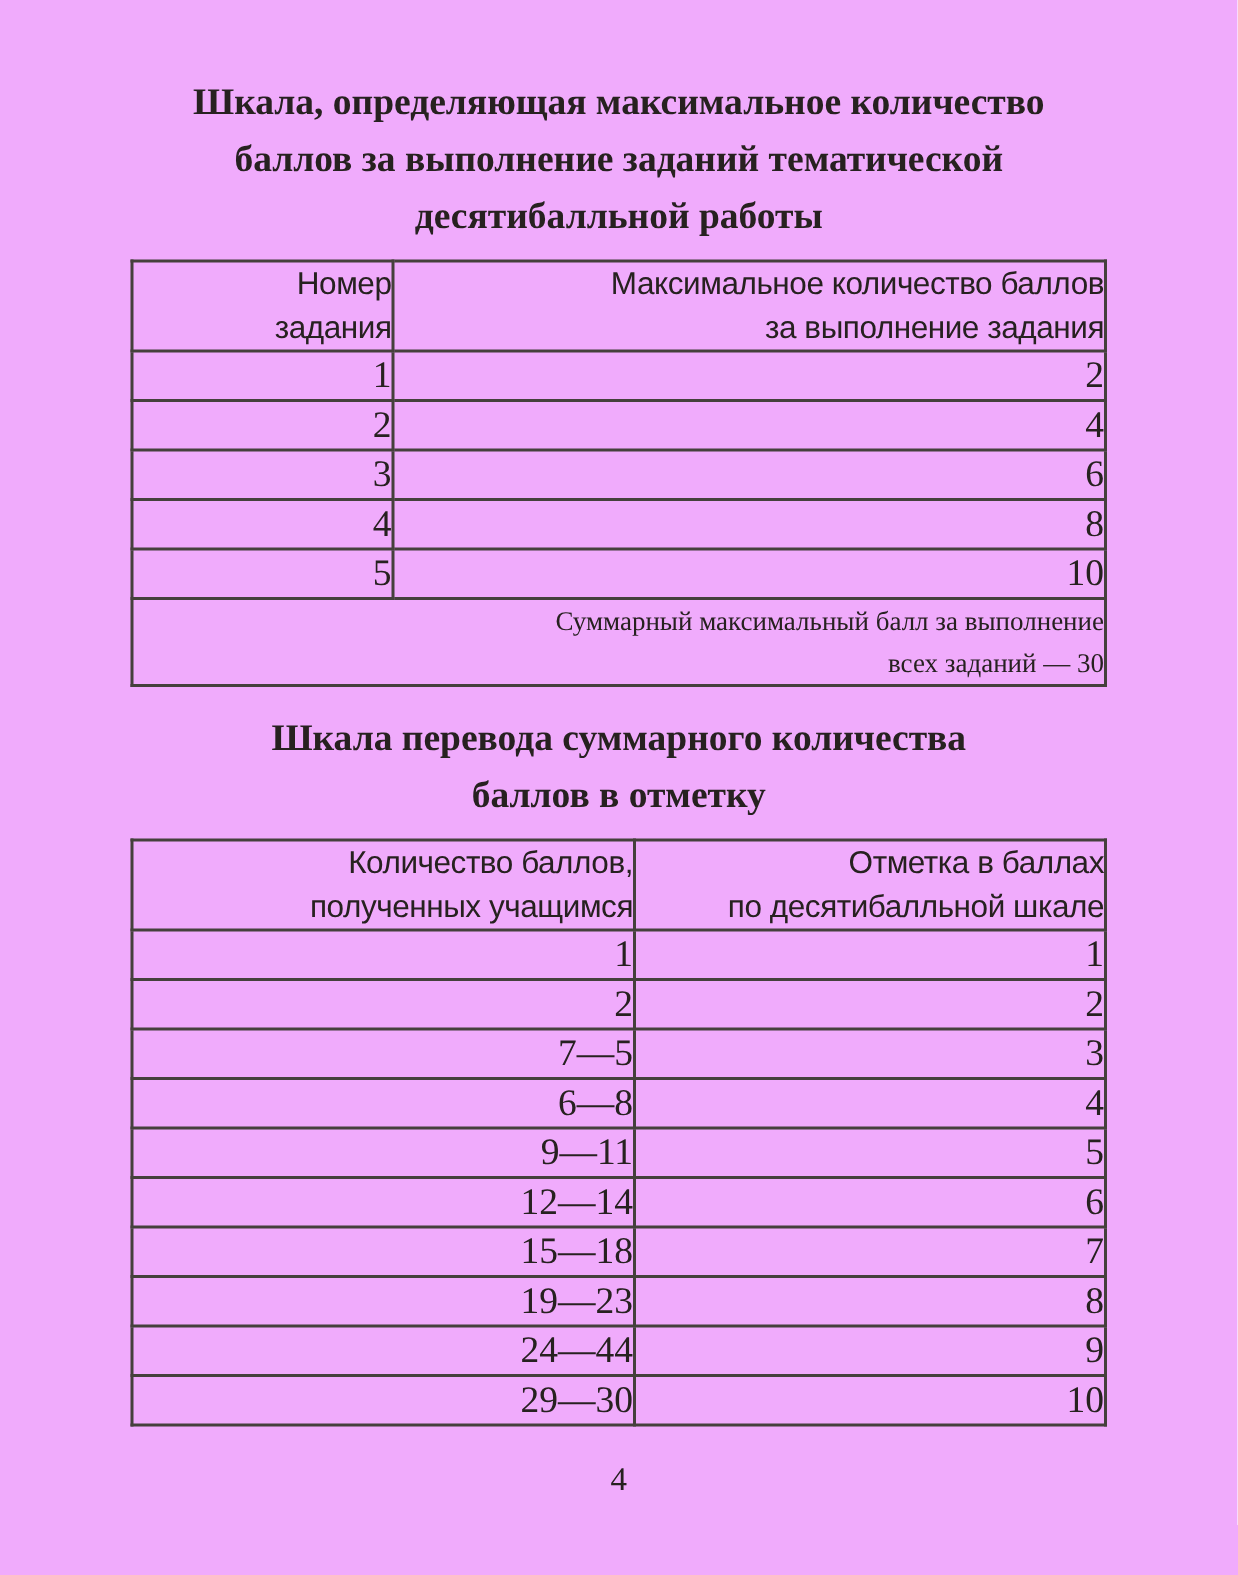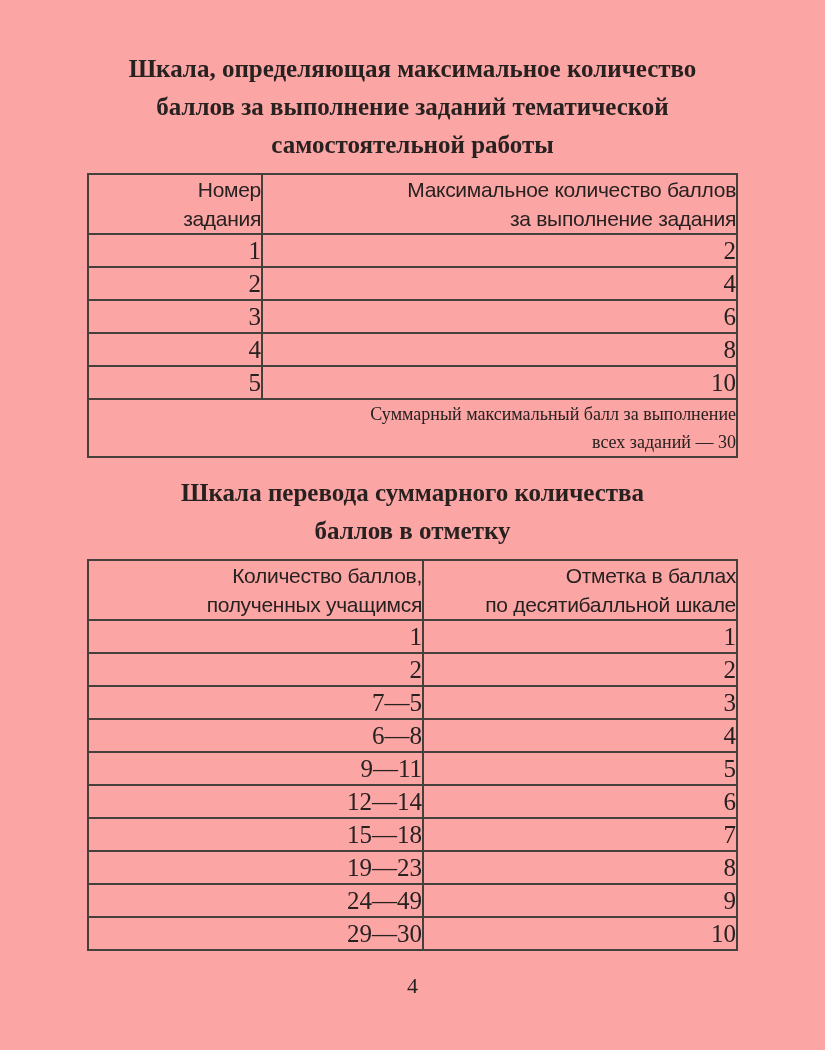--- a/index.html
+++ b/index.html
@@ -4,21 +4,21 @@
 <style>
   html, body {
     margin: 0;
     padding: 0;
     background: #ffffff;
   }
   .page {
     position: relative;
     width: 825px;
     height: 1050px;
-    background: #fca5a5;
+    background: #f0abfc;
     font-family: "Liberation Serif", serif;
     color: #272120;
     overflow: hidden;
   }
   .doc-title {
     margin: 0;
     padding-top: 50px;
     font-size: 25px;
     font-weight: bold;
     text-align: center;
@@ -74,21 +74,21 @@
   }
 </style>
 </head>
 <body>
 
 <div class="page">
 
   <h1 class="doc-title">
     <span class="title-line">Шкала, определяющая максимальное количество</span>
     <span class="title-line">баллов за выполнение заданий тематической</span>
-    <span class="title-line">самостоятельной работы</span>
+    <span class="title-line">десятибалльной работы</span>
   </h1>
 
   <table class="doc-table">
     <thead>
       <tr>
         <th class="hdr t1-col1">
           <div>Номер</div>
           <div>задания</div>
         </th>
         <th class="hdr">
@@ -172,21 +172,21 @@
       </tr>
       <tr>
         <td class="val">15—18</td>
         <td class="val">7</td>
       </tr>
       <tr>
         <td class="val">19—23</td>
         <td class="val">8</td>
       </tr>
       <tr>
-        <td class="val">24—49</td>
+        <td class="val">24—44</td>
         <td class="val">9</td>
       </tr>
       <tr>
         <td class="val">29—30</td>
         <td class="val">10</td>
       </tr>
     </tbody>
   </table>
 
   <div class="page-number">4</div>

